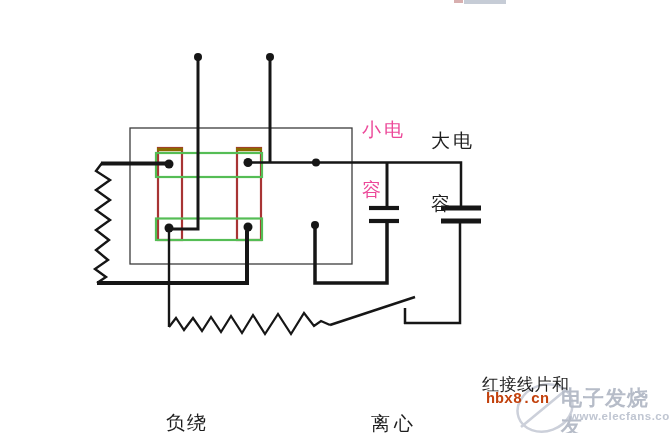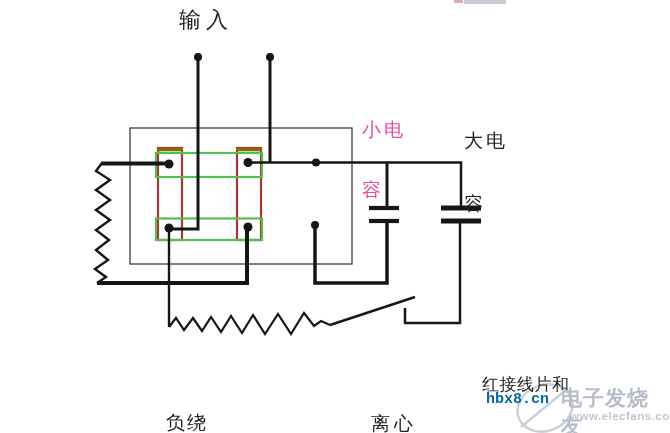--- a/index.html
+++ b/index.html
@@ -101,50 +101,49 @@
       <circle cx="316" cy="162.5" r="4"></circle>
       <circle cx="315" cy="225" r="4"></circle>
     </g>
 
     <g fill="none" stroke-width="2.5" stroke="#ccd0da">
       <ellipse cx="545" cy="408" rx="28" ry="23" transform="rotate(-20 545 408)"></ellipse>
       <line x1="521" y1="427" x2="567" y2="389"></line>
     </g>
   </svg>
 
-  <div class="lbl lbl-input" style="color: rgb(30, 30, 30);">输入</div>
 
 
   <div class="lbl lbl-aux" style="color: rgb(30, 30, 30);">
     <span class="ln">负绕</span>
     
   </div>
 
   <div class="lbl lbl-smallcap" style="color: #ec4899;">
     <span class="ln">小电</span>
     <span class="ln">容</span>
   </div>
 
-  <div class="lbl lbl-bigcap" style="color: rgb(30, 30, 30); margin-left: 33px;">
+  <div class="lbl lbl-bigcap" style="color: rgb(30, 30, 30);">
     <span class="ln">大电</span>
     <span class="ln">容</span>
   </div>
 
   <div class="lbl lbl-switch" style="color: rgb(30, 30, 30);">
     <span class="ln">离心</span>
     
   </div>
 
   <div class="lbl note" style="color: rgb(30, 30, 30);">
     <span class="ln">红接线片和</span>
     
     
     
   </div>
 
-  <div class="wm-hbx8" style="color: #0369a1;">hbx8.cn</div>
+  <div class="wm-hbx8" style="color: #c2410c;">hbx8.cn</div>
   <div class="wm-brand" style="color: rgb(182, 188, 200);">电子发烧友</div>
   <div class="wm-url" style="color: rgb(192, 198, 210);">www.elecfans.com</div>
 
   <div class="remnant remnant-pink" style="background: rgb(216, 175, 175);"></div>
   <div class="remnant remnant-gray" style="background: rgb(198, 204, 214);"></div>
 
 </div>
 
 </body></html>

